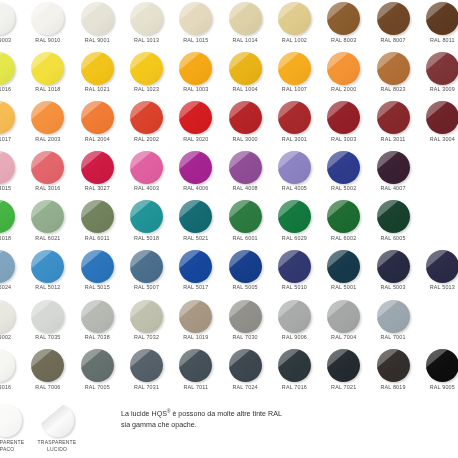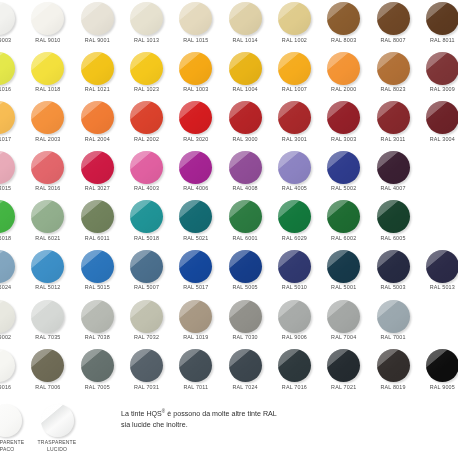--- a/index.html
+++ b/index.html
@@ -353,18 +353,18 @@
 
     <div class="trans-group" id="trans-lucido">
       <div class="trans-dot gloss"></div>
       <div class="trans-label">
         <span>TRASPARENTE</span><br>
         <span>LUCIDO</span>
       </div>
     </div>
 
     <div id="note">
-      <div><span>La tinte HQS</span><sup>®</sup><span> è possono da molte altre tinte RAL</span></div>
-      <div>sia lucide che inoltre.</div>
+      <div><span>La lucide HQS</span><sup>®</sup><span> è possono da molte altre tinte RAL</span></div>
+      <div>sia gamma che opache.</div>
     </div>
 
   </div>
 </div>
 
 </body></html>

